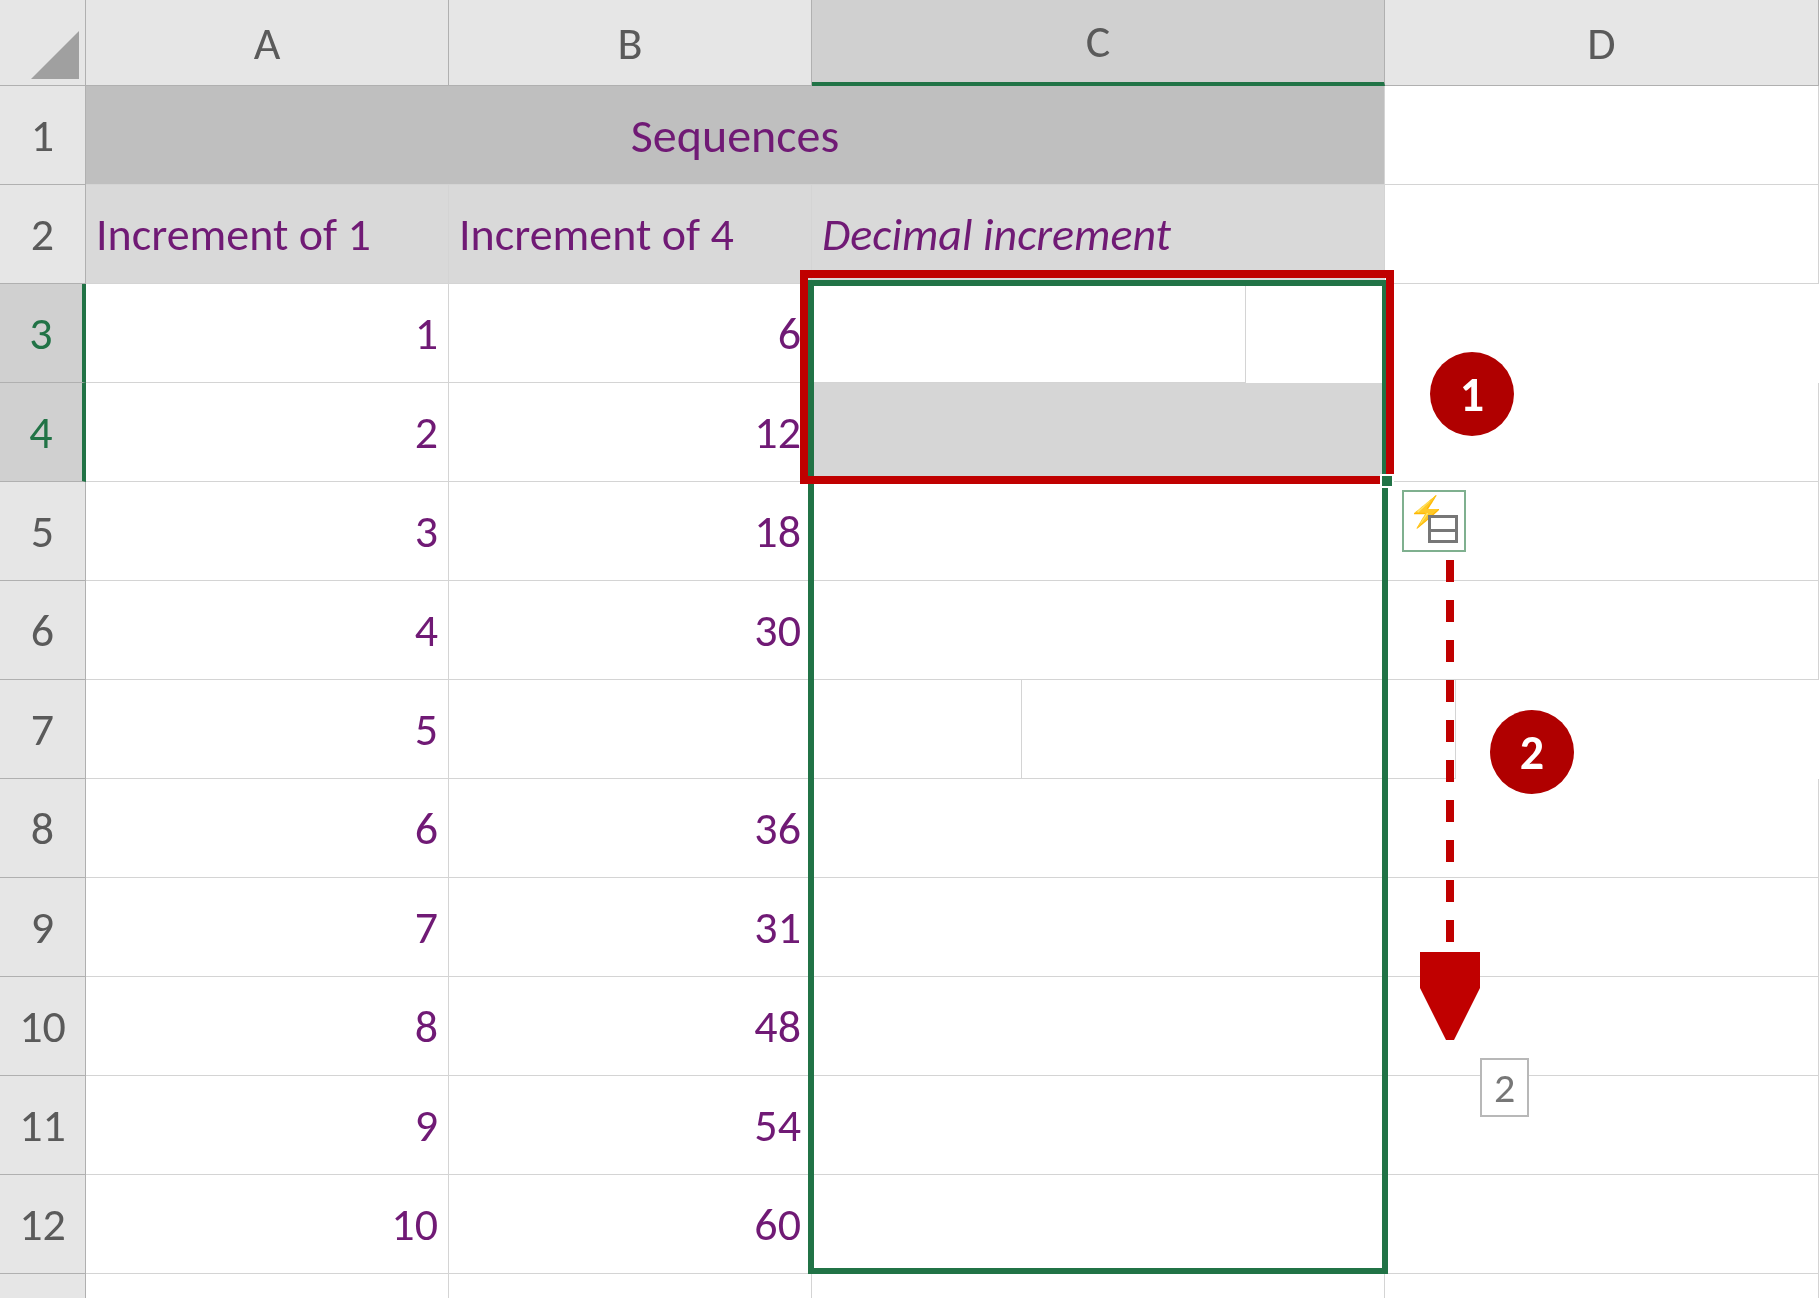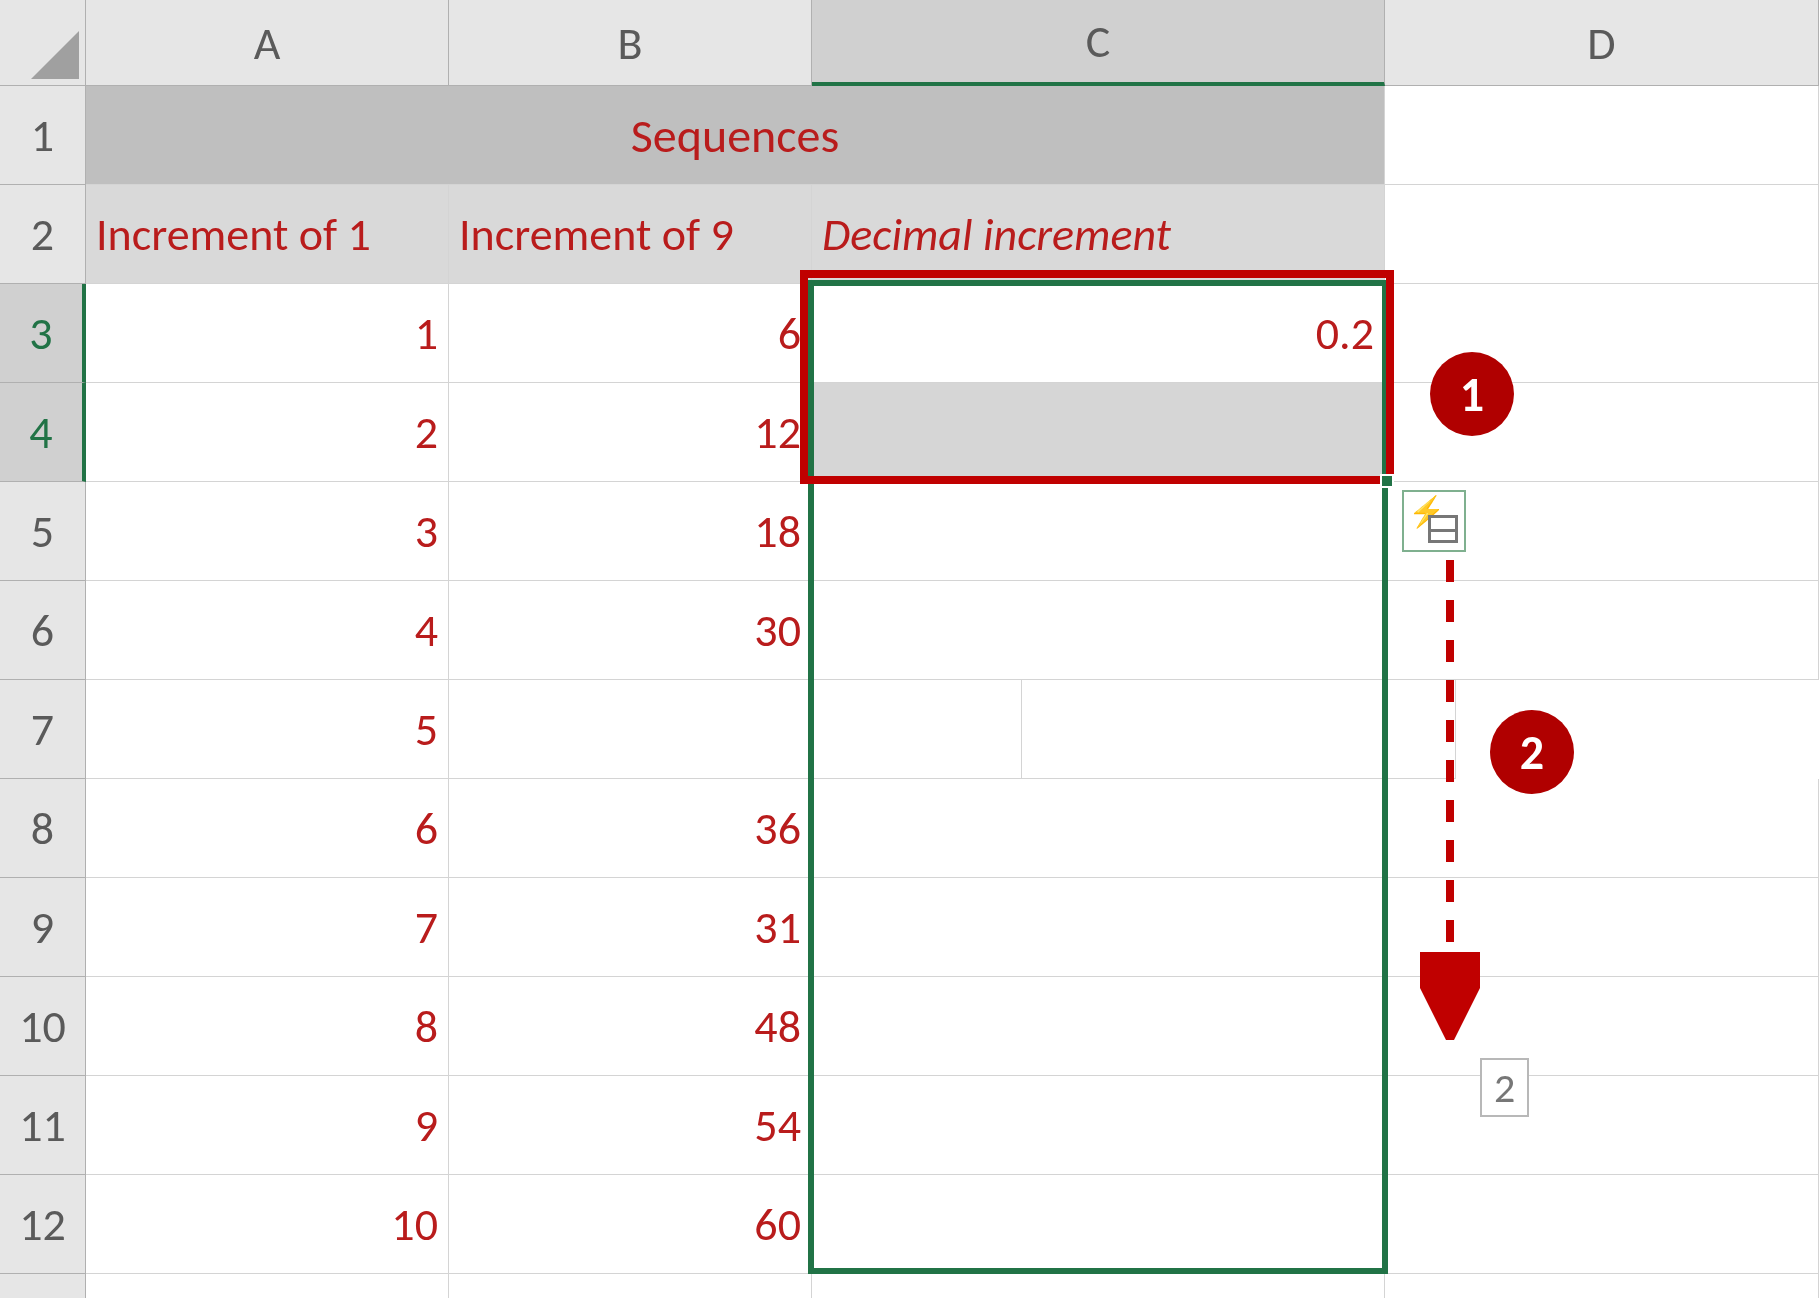--- a/index.html
+++ b/index.html
@@ -76,21 +76,21 @@
     background: #d0d0d0;
     border-right: 4px solid #217346;
     color: #217346;
   }
   .cell {
     border-right: 1px solid #d4d4d4;
     border-bottom: 1px solid #d4d4d4;
     display: flex;
     align-items: center;
     font-size: 46px;
-    color: #b91c1c;
+    color: #701a75;
     padding: 0 10px;
   }
   .cell.right { justify-content: flex-end; }
   .cell.center { justify-content: center; }
   .cell.left { justify-content: flex-start; }
   .merged-title {
     width: 1299px;
     background: #bfbfbf;
     justify-content: center;
     font-size: 48px;
@@ -209,30 +209,29 @@
 
   <div class="row">
     <div class="row-header">1</div>
     <div class="cell merged-title center">Sequences</div>
     <div class="cell col-D"></div>
   </div>
 
   <div class="row subhead-row">
     <div class="row-header">2</div>
     <div class="cell subhead-A left">Increment of 1</div>
-    <div class="cell subhead-B left">Increment of 9</div>
+    <div class="cell subhead-B left">Increment of 4</div>
     <div class="cell subhead-C left">Decimal increment</div>
     <div class="cell col-D" style="background:#fff"></div>
   </div>
 
   <div class="row">
     <div class="row-header active">3</div>
     <div class="cell col-A right">1</div>
     <div class="cell col-B right">6</div>
-    <div class="cell col-C right">0.2</div>
     <div class="cell col-D"></div>
   </div>
   <div class="row">
     <div class="row-header active">4</div>
     <div class="cell col-A right">2</div>
     <div class="cell col-B right">12</div>
     <div class="cell col-C right">0.4</div>
     <div class="cell col-D"></div>
   </div>
   <div class="row">

